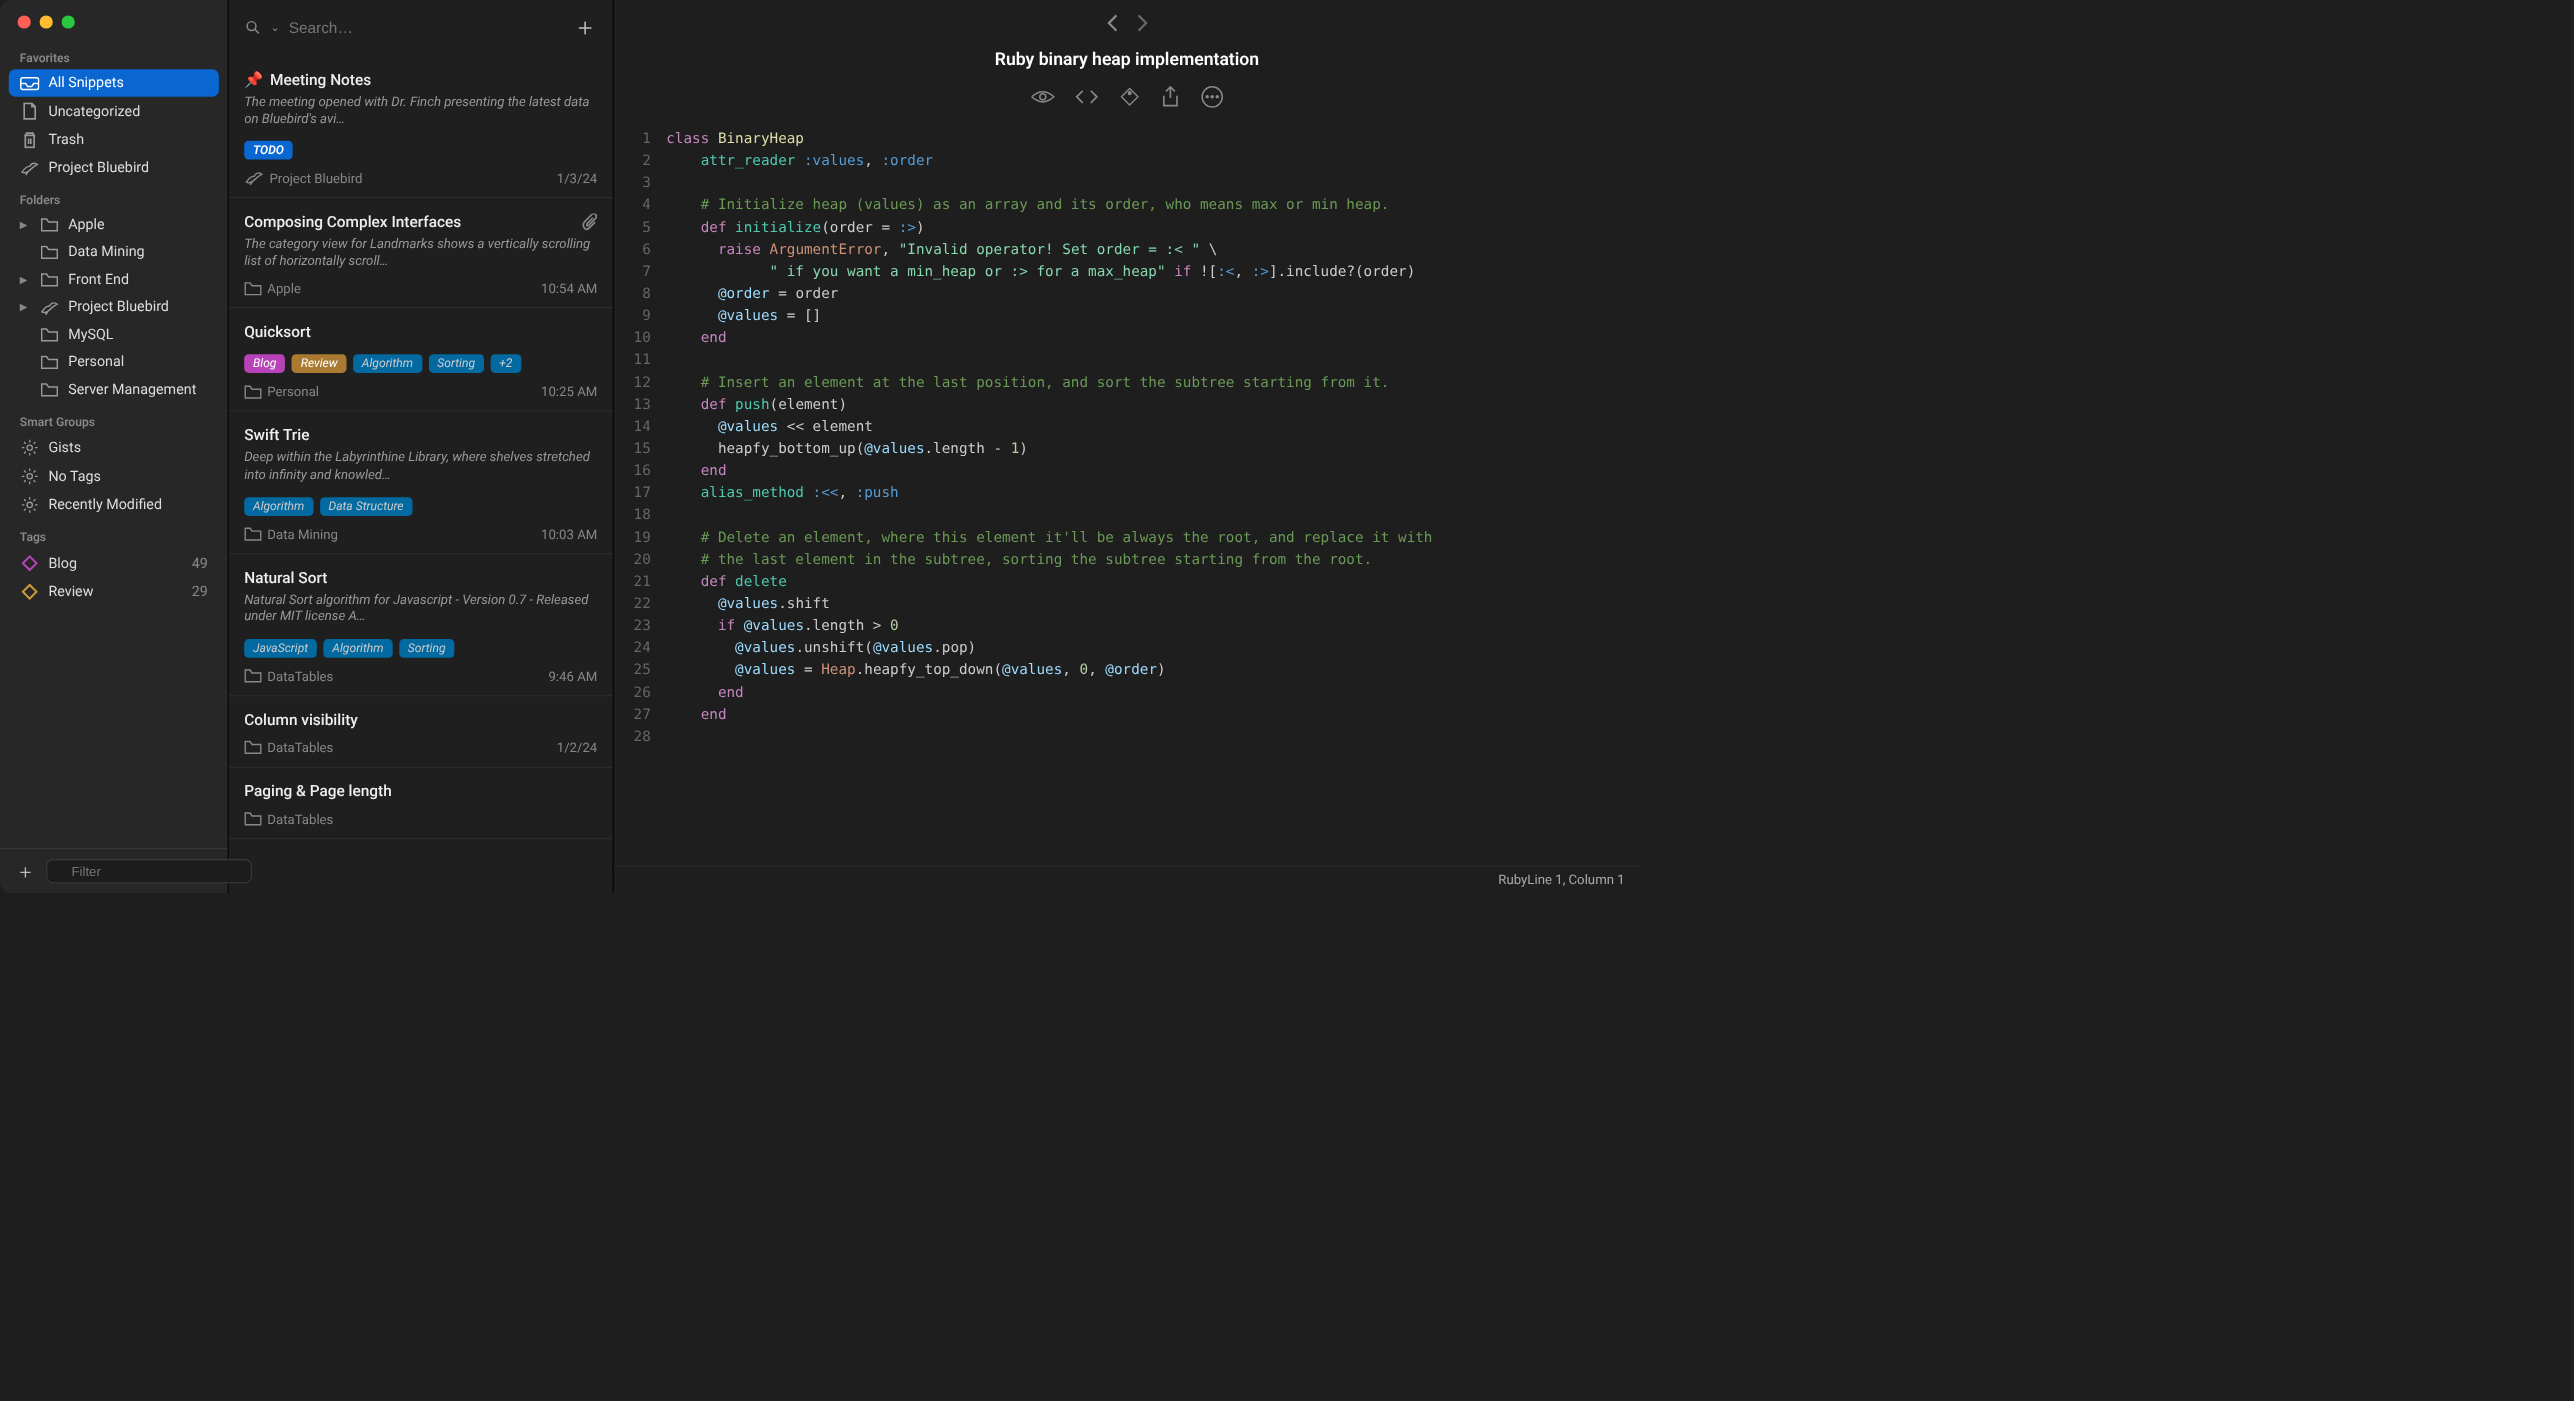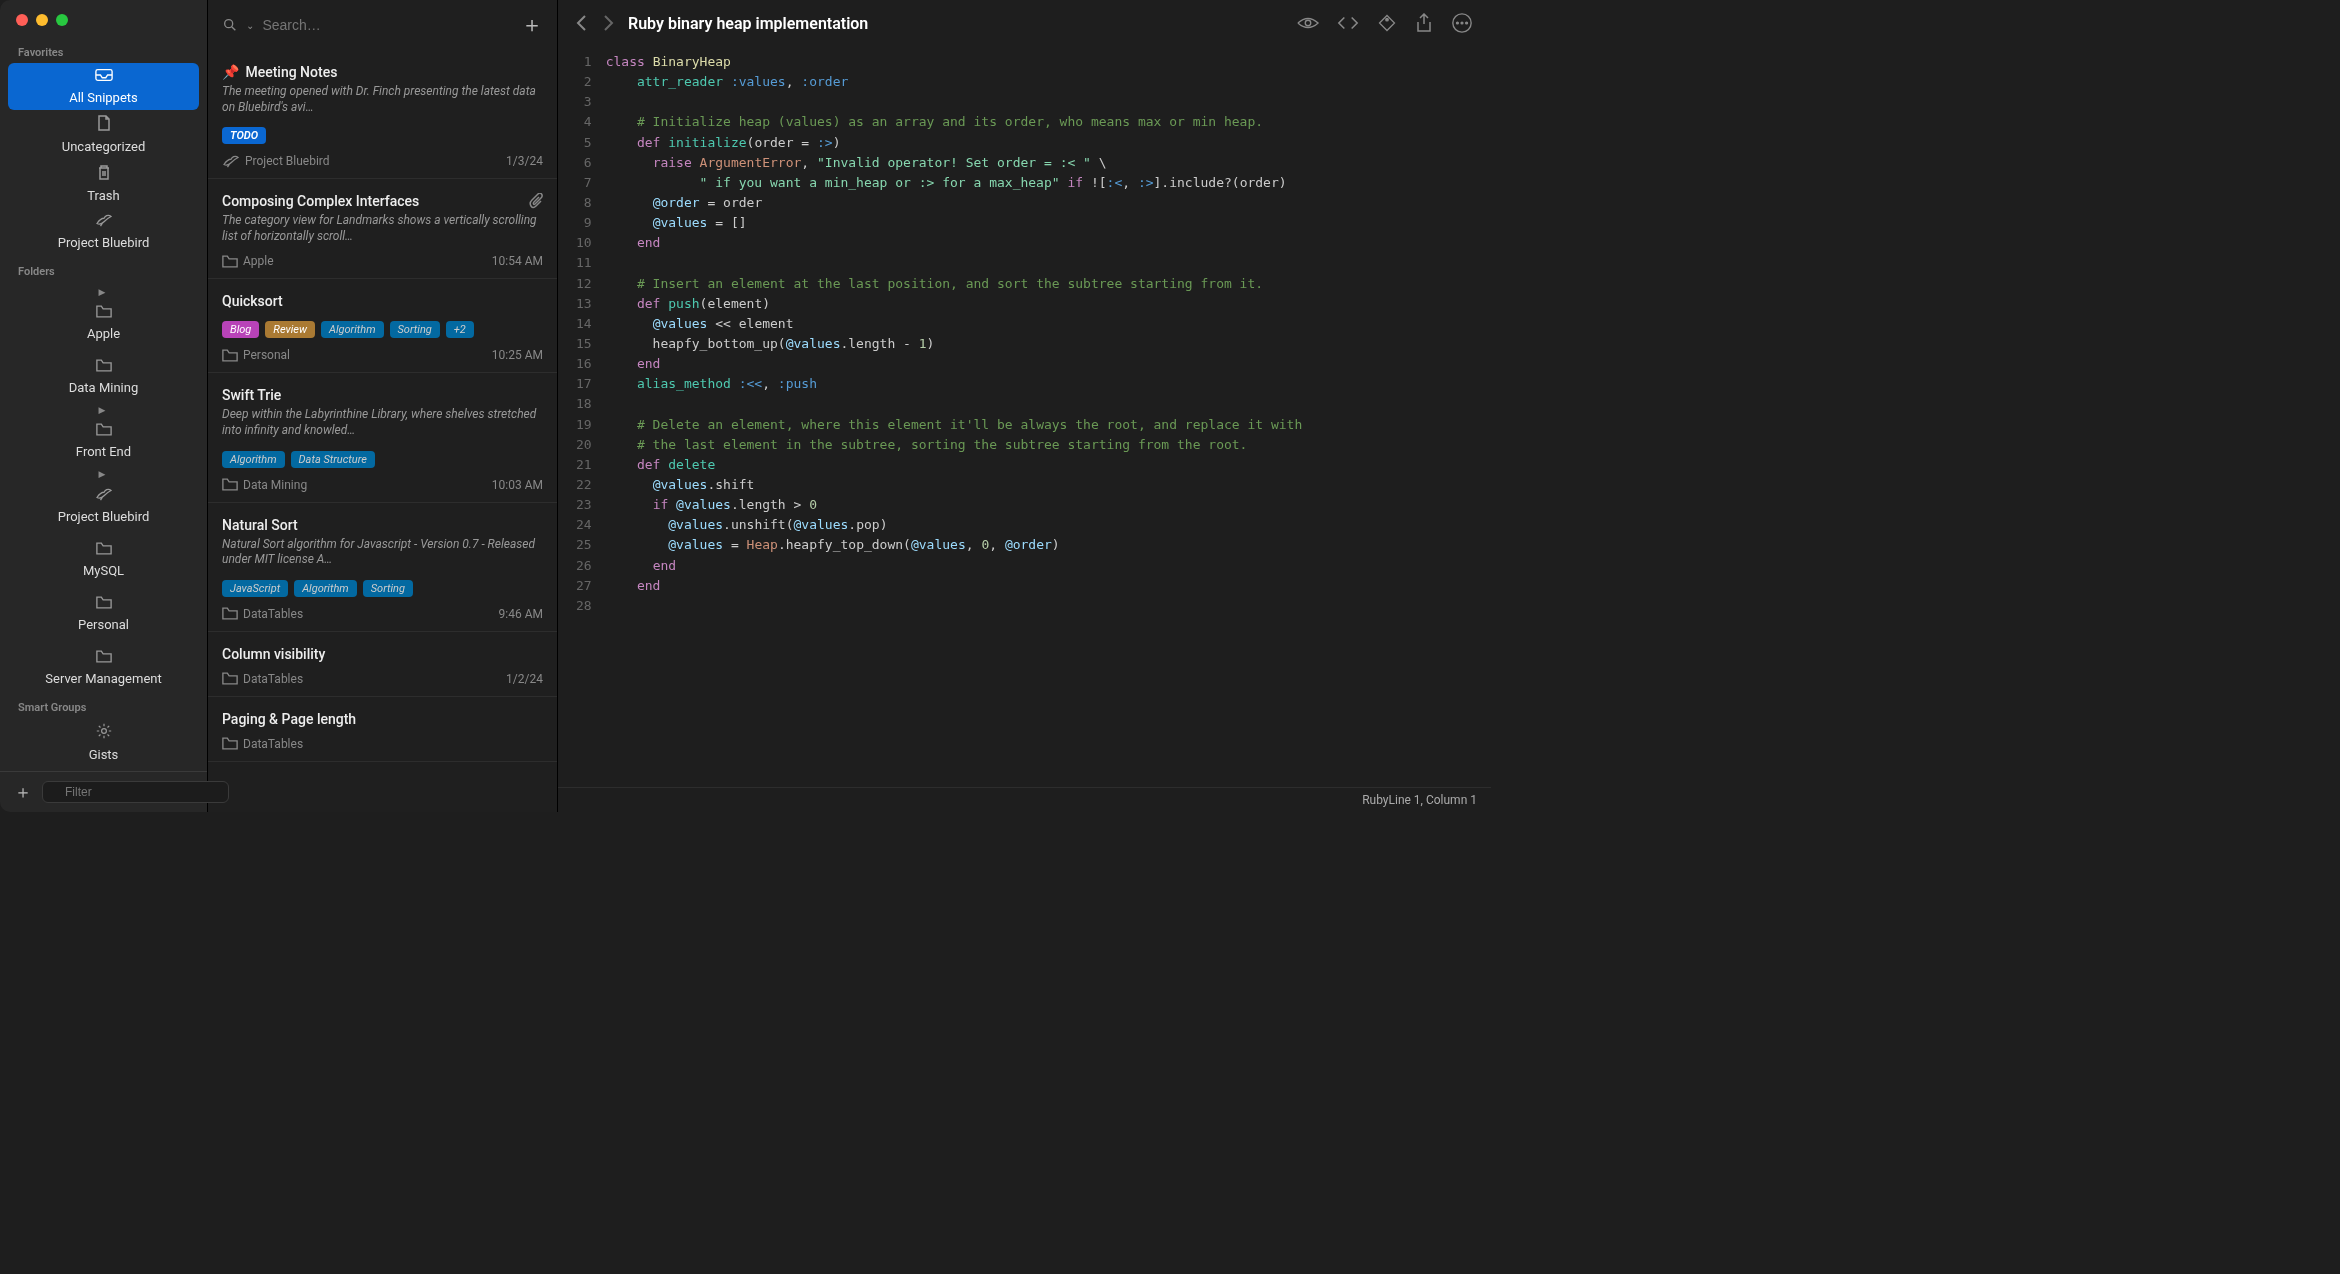--- a/index.html
+++ b/index.html
@@ -38,21 +38,20 @@
 }
 .nav-item {
   display: flex;
   align-items: center;
   padding: 5px 10px;
   border-radius: 6px;
   font-size: 13px;
   color: #ddd;
   cursor: pointer;
   gap: 8px;
-  flex-direction: column;
 }
 .nav-item.selected { background: #0a67d1; color: #fff; }
 .nav-item .chev { width: 10px; color: #888; font-size: 9px; }
 .nav-item .icon { width: 18px; display: flex; align-items: center; justify-content: center; color: #999; }
 .nav-item.selected .icon { color: #fff; }
 .nav-item .label { flex: 1; }
 .nav-item .count { color: #888; font-size: 13px; }
 .sidebar-footer {
   display: flex;
   align-items: center;
@@ -144,20 +143,21 @@
   flex: 1;
   background: #1e1e1e;
   display: flex;
   flex-direction: column;
 }
 .editor-header {
   display: flex;
   align-items: center;
   padding: 12px 18px;
   gap: 14px;
+  flex-direction: column;
 }
 .nav-arrows { display: flex; gap: 14px; color: #888; font-size: 16px; }
 .doc-title { flex: 1; color: #fff; font-size: 16px; font-weight: 600; }
 .header-actions { display: flex; gap: 18px; color: #888; font-size: 16px; align-items: center;}
 .header-actions .act { cursor: pointer; }
 .code-area {
   flex: 1;
   overflow: auto;
   display: flex;
   font-family: "SF Mono", Menlo, Monaco, monospace;

